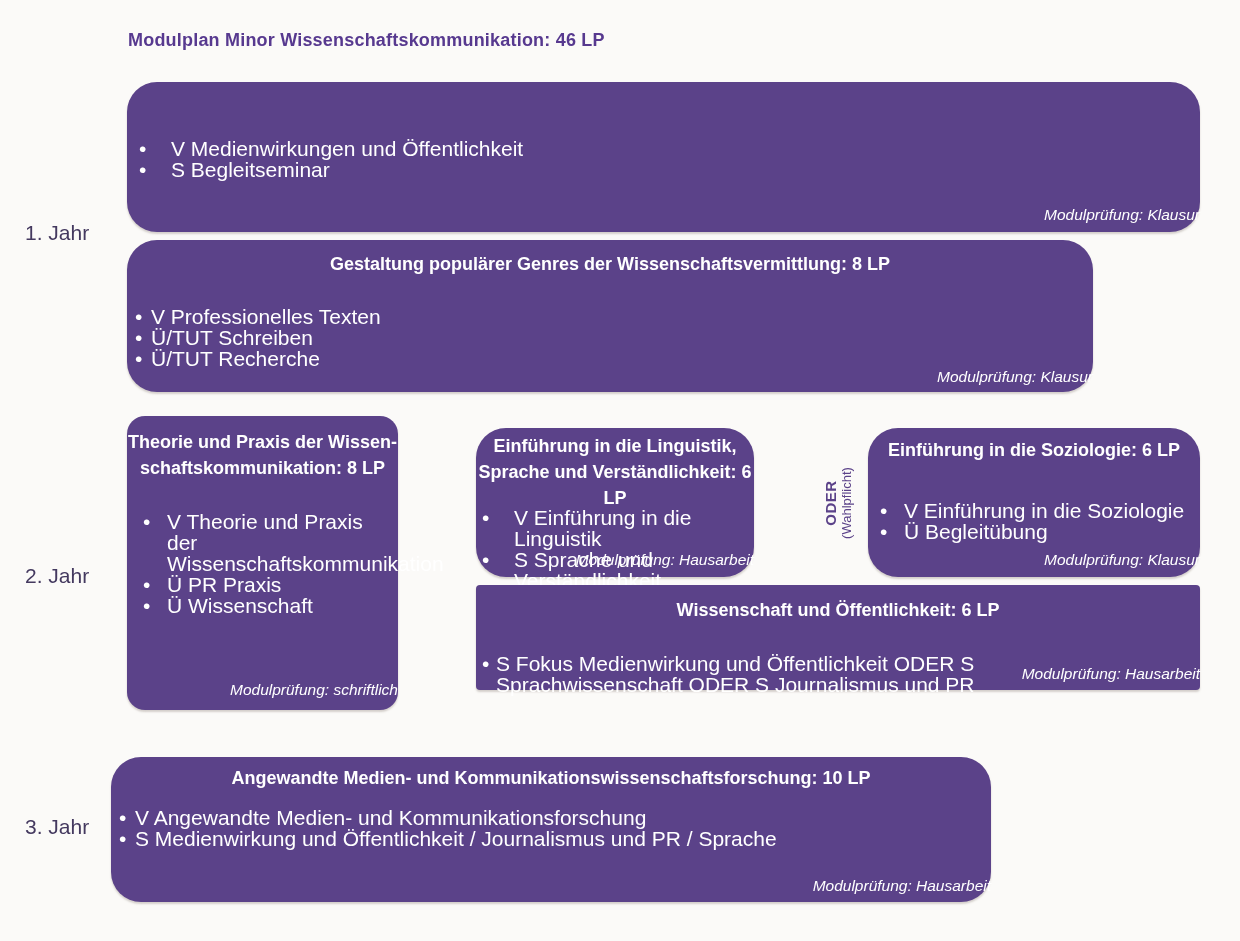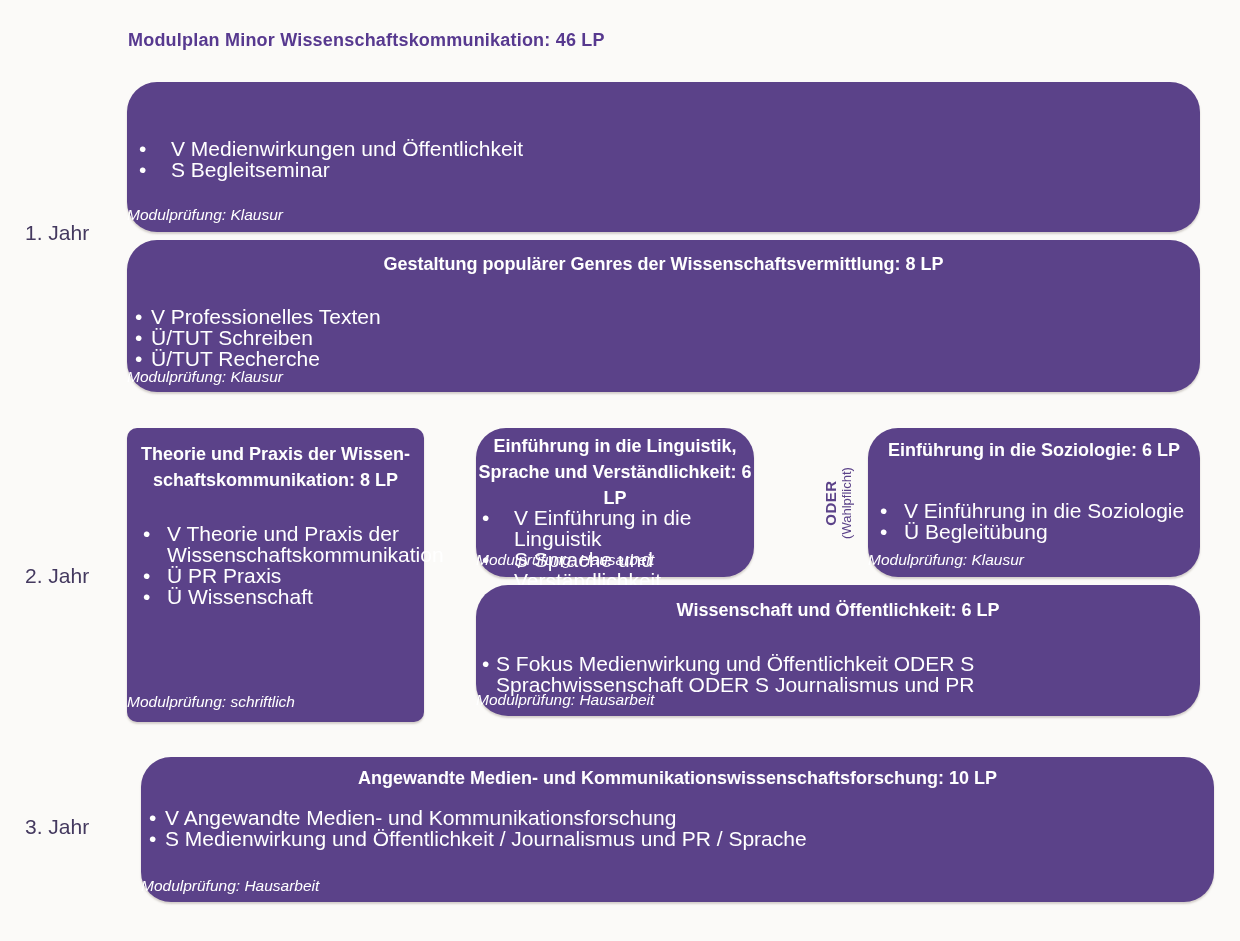--- a/index.html
+++ b/index.html
@@ -67,52 +67,52 @@
   }
   .bullets li::before{
     content:"\2022";
     position:absolute;
     left:var(--mi,10px);
     top:0;
   }
   .module-exam{
     position:absolute;
     left:0; right:0;
-    text-align:left;
+    text-align:right;
     font-style:italic;
     font-size:15.5px;
     color:var(--text-white);
   }
   
   .box-medien{left:127px;top:82px;width:1073px;height:150px;border-radius:30px;}
   .box-medien .module-title{top:9px;}
   .box-medien .module-exam{bottom:8px;}
 
-  .box-gestaltung{left:127px;top:240px;width:1073px;height:152px;border-radius:30px;}
+  .box-gestaltung{left:127px;top:240px;width:966px;height:152px;border-radius:30px;}
   .box-gestaltung .module-title{top:11px;}
   .box-gestaltung .module-exam{bottom:6px;}
 
-  .box-theorie{left:127px;top:428px;width:297px;height:294px;border-radius:10px;}
+  .box-theorie{left:127px;top:416px;width:271px;height:294px;border-radius:18px;}
   .box-theorie .module-title{top:13px;}
   .box-theorie .module-exam{bottom:11px;}
 
   .box-linguistik{left:476px;top:428px;width:278px;height:149px;border-radius:30px;}
   .box-linguistik .module-title{top:5px;}
   .box-linguistik .module-exam{bottom:8px;}
 
   .box-soziologie{left:868px;top:428px;width:332px;height:149px;border-radius:30px;}
   .box-soziologie .module-title{top:9px;}
   .box-soziologie .module-exam{bottom:8px;}
 
-  .box-wissenschaft{left:476px;top:585px;width:724px;height:131px;border-radius:32px;}
+  .box-wissenschaft{left:476px;top:585px;width:724px;height:105px;border-radius:4px;}
   .box-wissenschaft .module-title{top:12px;}
   .box-wissenschaft .module-exam{bottom:7px;}
   .box-wissenschaft .bullets li{max-width:560px;}
 
-  .box-angewandte{left:141px;top:757px;width:1073px;height:145px;border-radius:30px;}
+  .box-angewandte{left:111px;top:757px;width:880px;height:145px;border-radius:30px;}
   .box-angewandte .module-title{top:8px;}
   .box-angewandte .module-exam{bottom:7px;}
 
   
   .oder-wrap{
     position:absolute;
     left:806px;
     top:428px;
     width:64px;
     height:149px;

